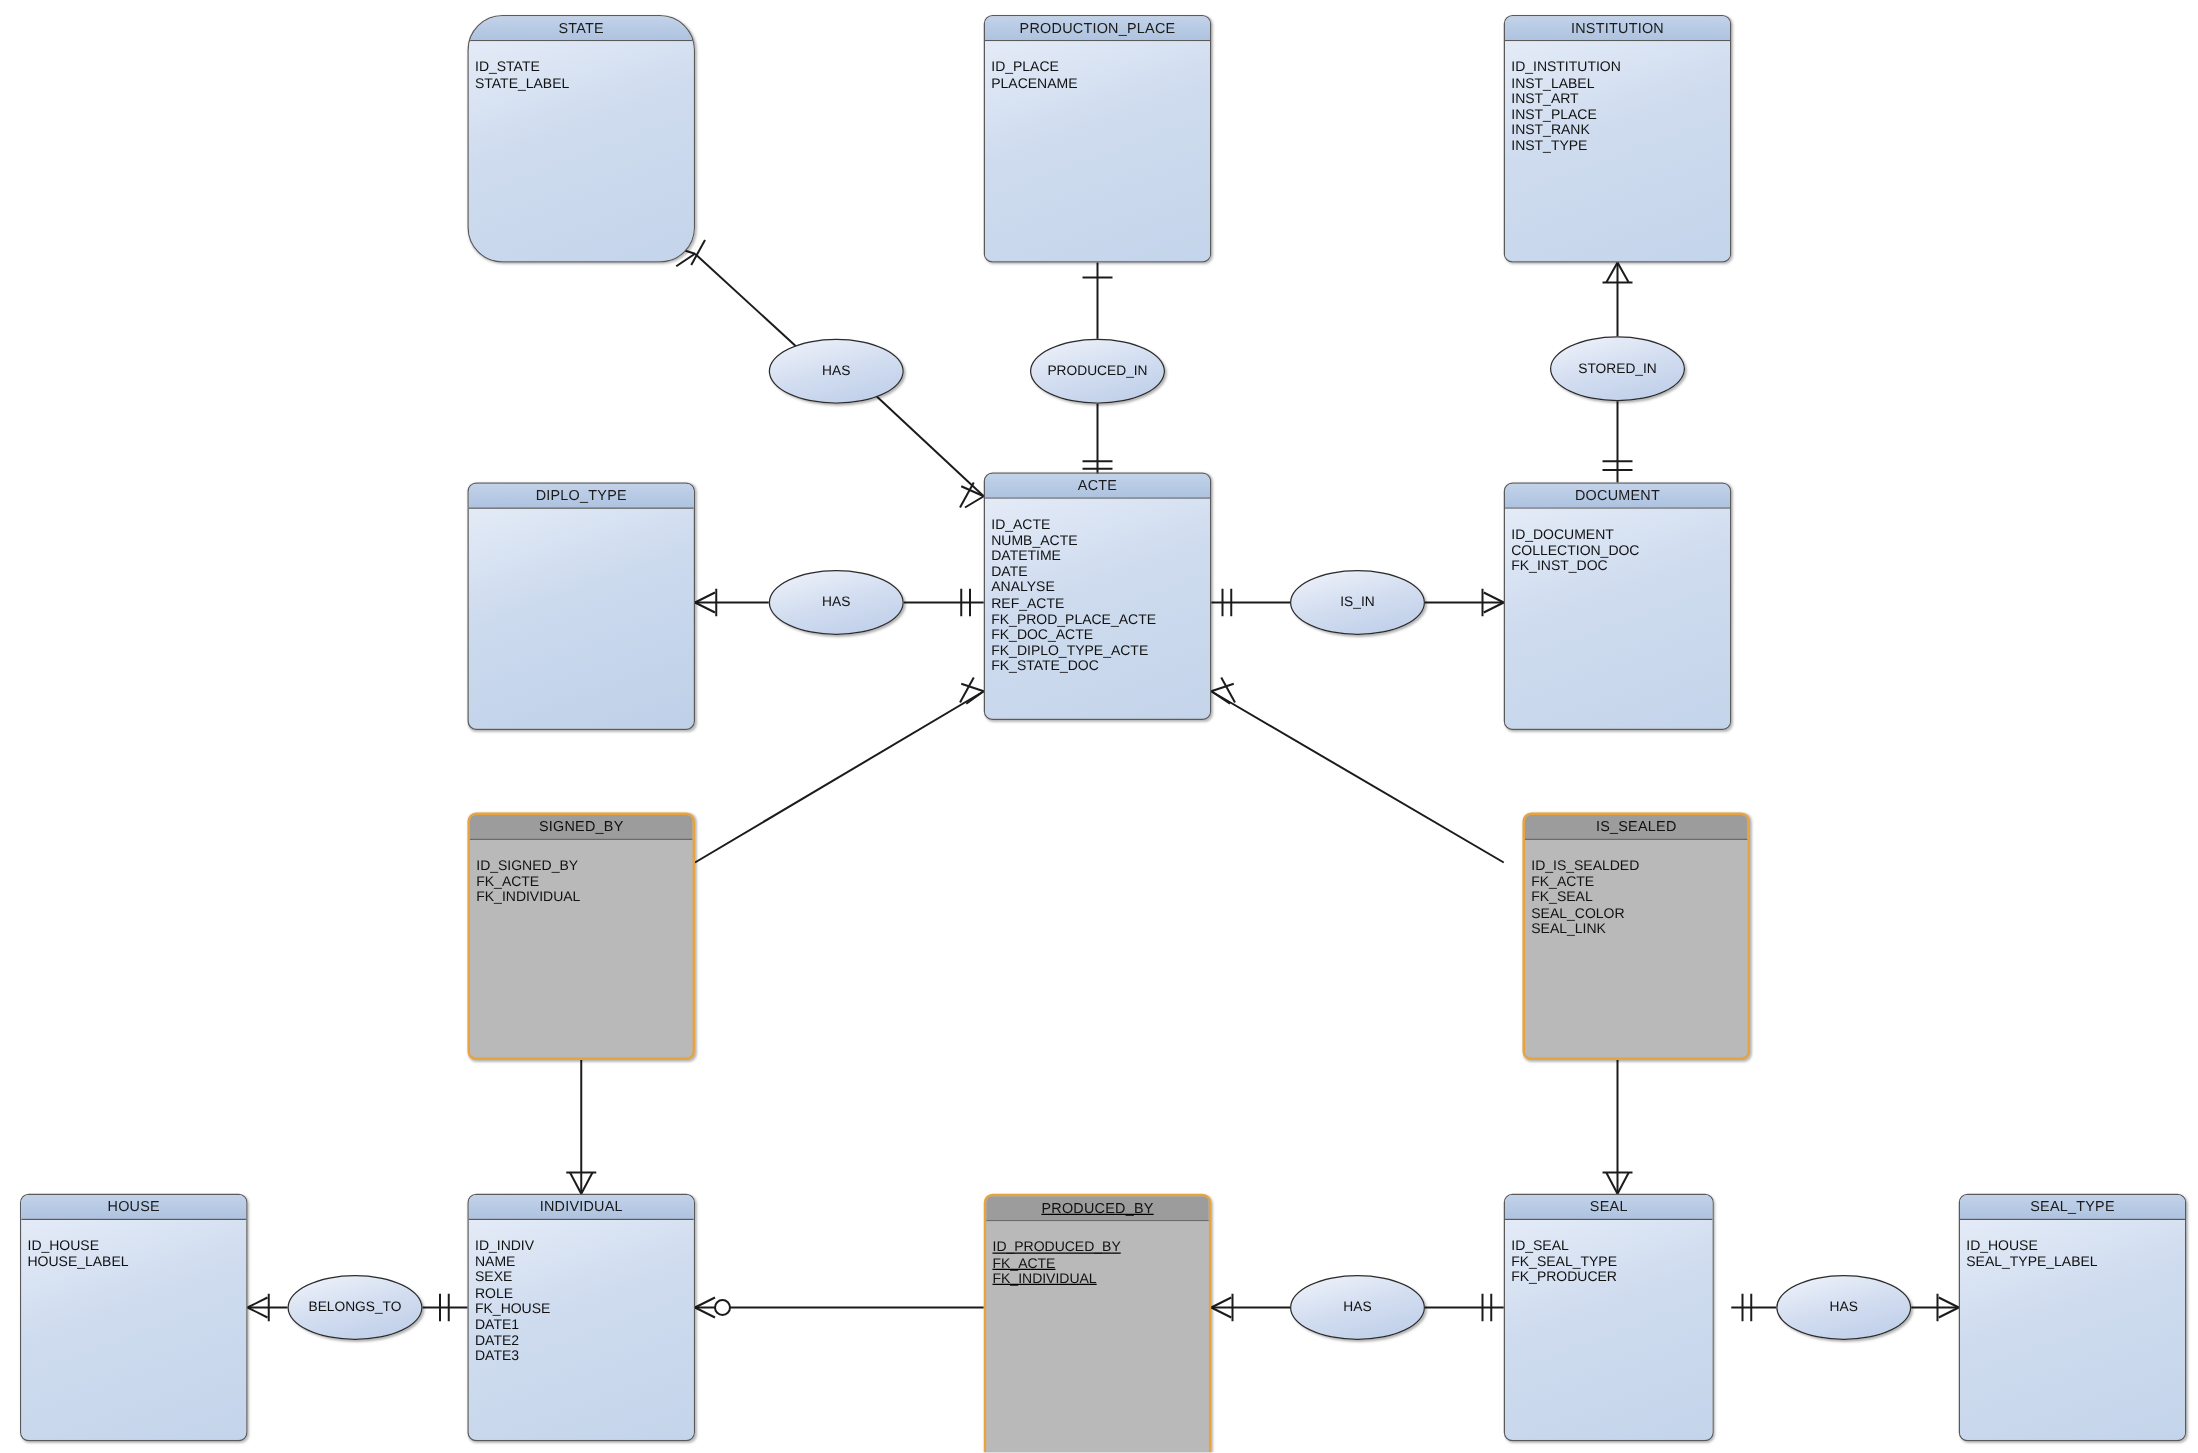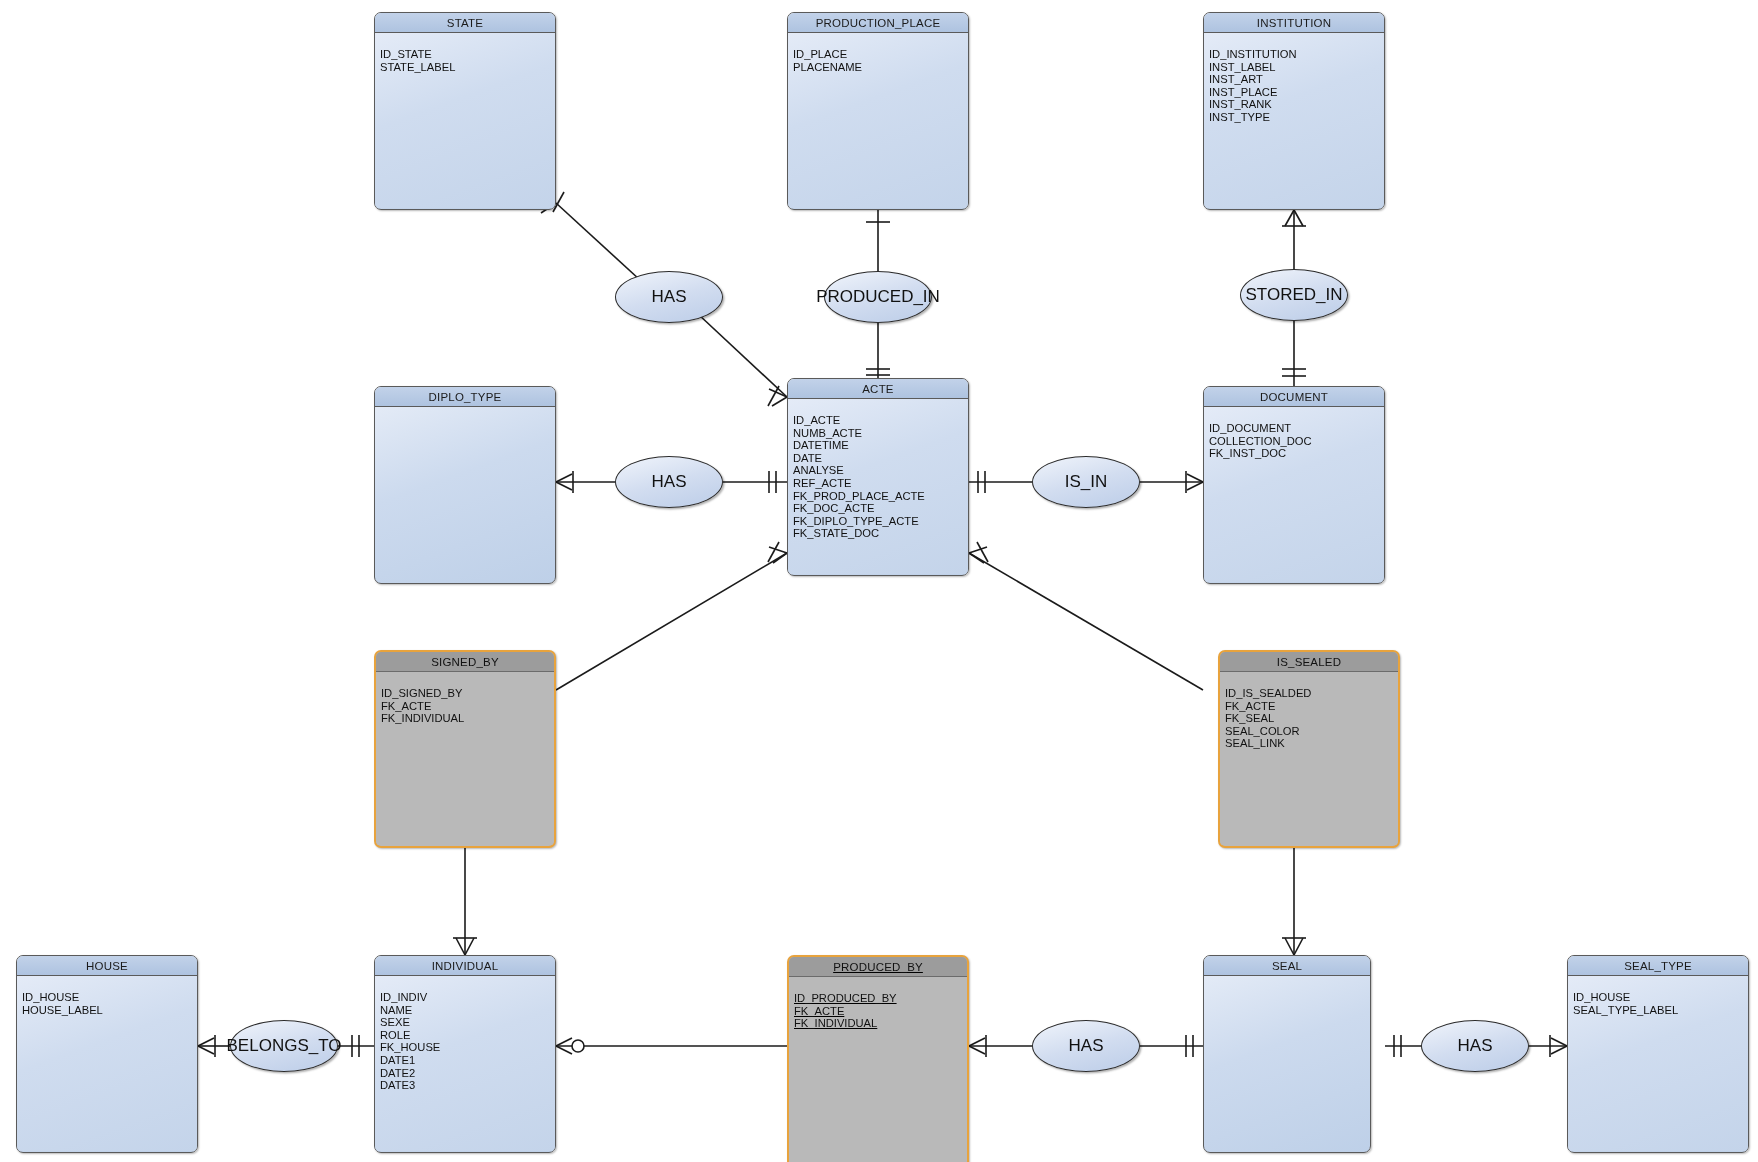--- a/index.html
+++ b/index.html
@@ -71,21 +71,21 @@
   
   .rel {
     position: absolute;
     border: 1.4px solid #2b2b2b;
     border-radius: 50%;
     background: linear-gradient(165deg, #f0f4fb 0%, #d2ddf0 50%, #bccde8 100%);
     box-shadow: 1.5px 1.5px 2px rgba(0,0,0,0.3);
     display: flex;
     align-items: center;
     justify-content: center;
-    font-size: 17px;
+    font-size: 11px;
     color: #111;
     z-index: 4;
     white-space: nowrap;
   }
 </style>
 </head>
 <body>
 
 <div id="canvas">
 
@@ -186,21 +186,21 @@
 
       <line x1="1529" y1="1046" x2="1567" y2="1046"></line>
       <line x1="1567" y1="1046" x2="1551" y2="1038"></line>
       <line x1="1567" y1="1046" x2="1551" y2="1054"></line>
       <line x1="1550" y1="1035" x2="1550" y2="1057"></line>
 
     </g>
   </svg>
 
   <div id="entities">
-      <div class="entity" style="left: 374px; top: 12px; width: 182px; height: 198px;">
+      <div class="entity" style="left: 374px; top: 12px; width: 182px; height: 198px; border-radius: 28px;">
         <div class="title">STATE</div>
         <div class="attrs">
           <div>ID_STATE</div>
           <div>STATE_LABEL</div>
         </div>
       </div>
       <div class="entity" style="left: 787px; top: 12px; width: 182px; height: 198px;">
         <div class="title">PRODUCTION_PLACE</div>
         <div class="attrs">
           <div>ID_PLACE</div>
@@ -285,20 +285,25 @@
       <div class="entity assoc" style="left: 787px; top: 955px; width: 182px; height: 240px; text-decoration: underline;">
         <div class="title">PRODUCED_BY</div>
         <div class="attrs">
           <div>ID_PRODUCED_BY</div>
           <div>FK_ACTE</div>
           <div>FK_INDIVIDUAL</div>
         </div>
       </div>
       <div class="entity" style="left: 1203px; top: 955px; width: 168px; height: 198px;">
         <div class="title">SEAL</div>
+        <div class="attrs">
+          <div>ID_SEAL</div>
+          <div>FK_SEAL_TYPE</div>
+          <div>FK_PRODUCER</div>
+        </div>
       </div>
       <div class="entity" style="left: 1567px; top: 955px; width: 182px; height: 198px;">
         <div class="title">SEAL_TYPE</div>
         <div class="attrs">
           <div>ID_HOUSE</div>
           <div>SEAL_TYPE_LABEL</div>
         </div>
       </div>
     </div>
   <div id="rels">

